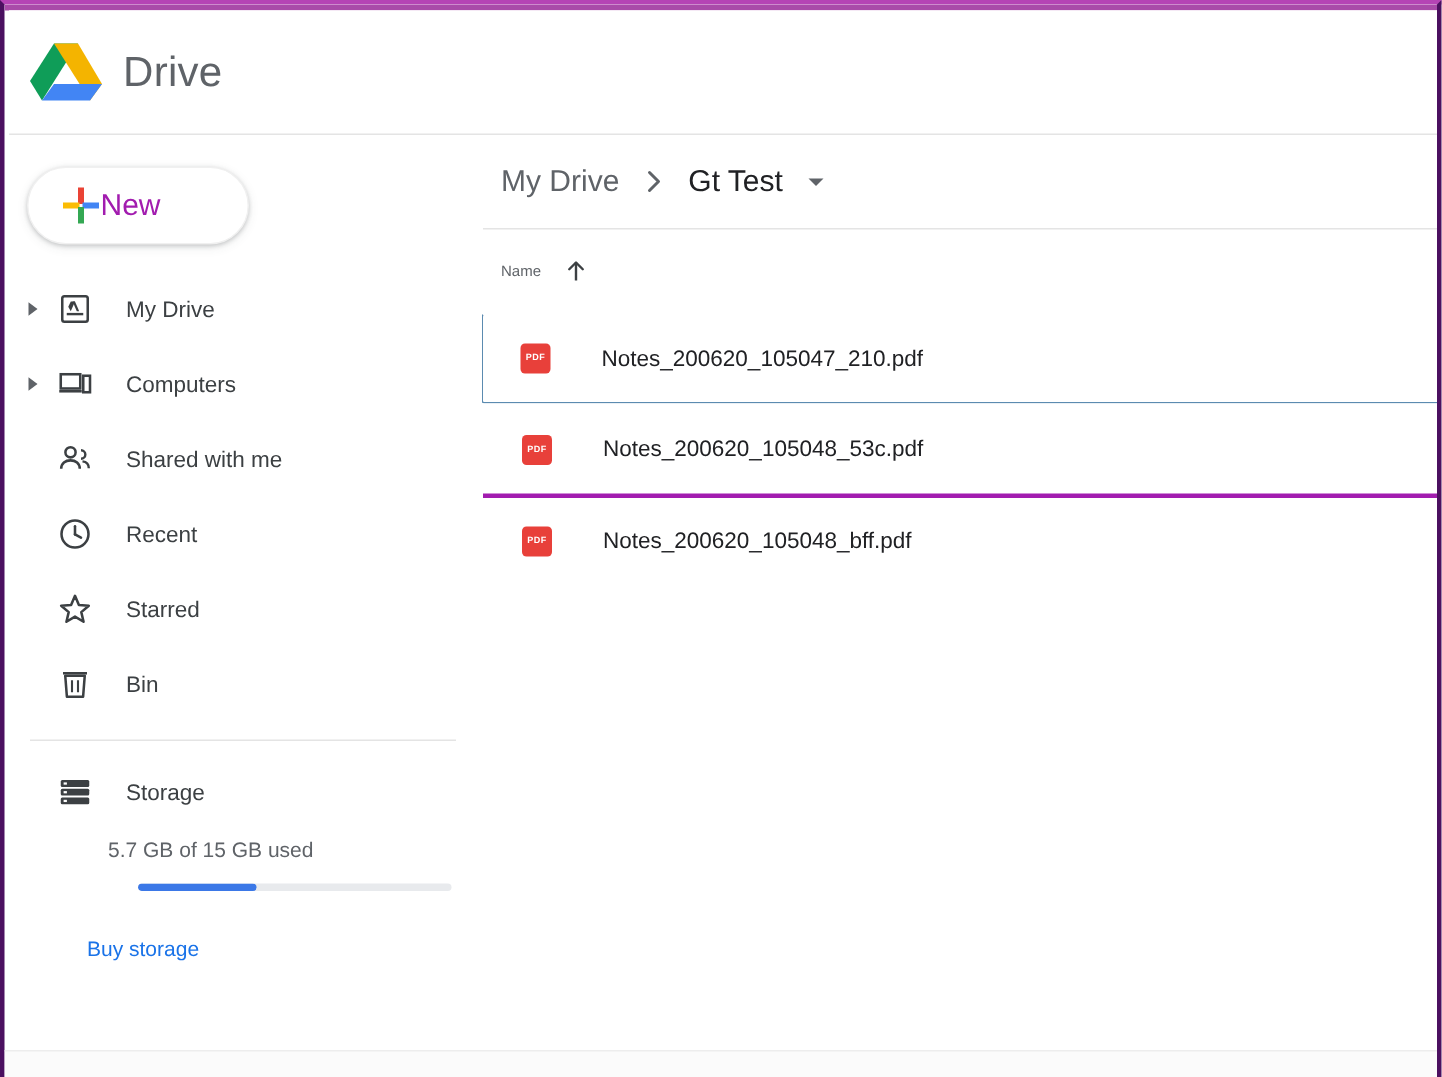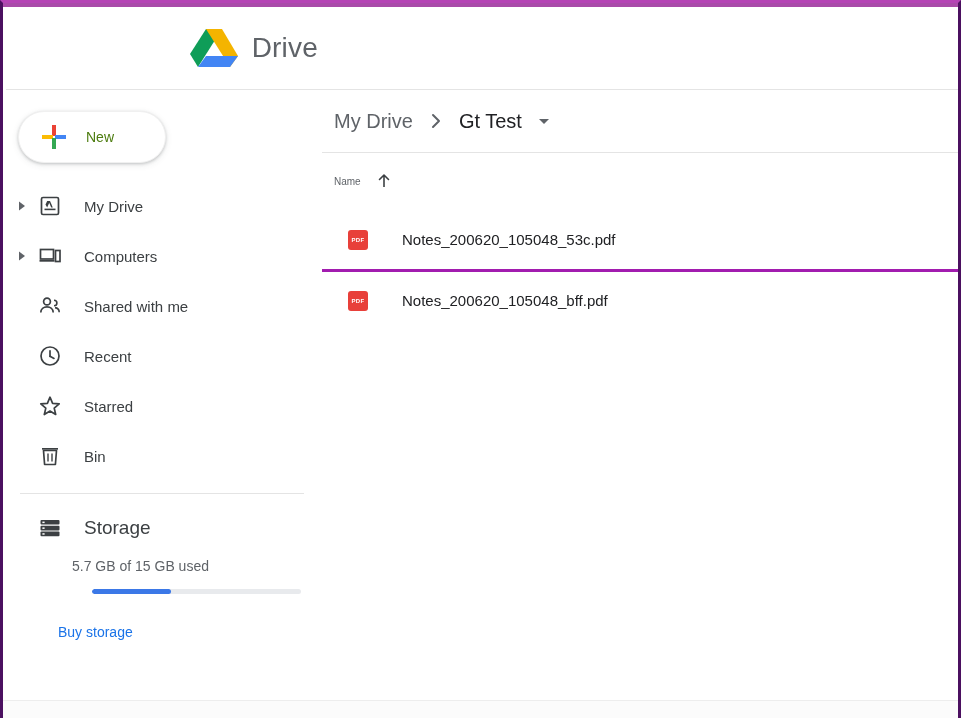--- a/index.html
+++ b/index.html
@@ -61,21 +61,20 @@
     background: #e4e4e4;
   }
 
   .brand {
     width: 312px;
     height: 82px;
     display: flex;
     align-items: center;
     padding-left: 14px;
     flex: 0 0 312px;
-    justify-content: flex-end;
   }
   .drive-logo { width: 48px; height: 42px; flex: 0 0 48px; }
   .brand-title {
     font-size: 28px;
     color: #5f6368;
     margin-left: 14px;
     font-weight: 400;
     letter-spacing: 0.2px;
   }
 
@@ -118,23 +117,22 @@
     background: #ffffff;
     border: 1px solid #f0f0f0;
     box-shadow: 0 1px 3px rgba(60,64,67,0.25), 0 2px 7px rgba(60,64,67,0.10);
     display: flex;
     align-items: center;
     padding-left: 22px;
     cursor: pointer;
   }
   .plus-icon { width: 26px; height: 26px; flex: 0 0 26px; }
   .new-label {
-    margin-left: 19px;
-    font-size: 14px;
-    color: #4d7c0f;
+    font-size: 20px;
+    color: #a21caf;
   }
 
   .nav { margin-top: 18px; }
   .nav-item {
     height: 50px;
     display: flex;
     align-items: center;
     cursor: pointer;
     position: relative;
   }
@@ -167,21 +165,21 @@
     align-items: center;
     margin-top: 8px;
   }
   .storage-icon {
     width: 24px; height: 24px;
     margin-left: 32px;
     flex: 0 0 24px;
   }
   .storage-label {
     margin-left: 22px;
-    font-size: 19px;
+    font-size: 15px;
     color: #3c4043;
   }
   .storage-used {
     margin-left: 66px;
     font-size: 14px;
     color: #5f6368;
     margin-top: 4px;
   }
   .storage-bar {
     margin-left: 86px;
@@ -447,20 +445,26 @@
       <div class="list-header">
         <div class="col-name">Name</div>
         <svg class="sort-arrow" viewBox="0 0 18 18">
           <line x1="9" y1="3" x2="9" y2="15" stroke="#3c4043" stroke-width="1.6"></line>
           <polyline points="4.5,7.5 9,3 13.5,7.5" fill="none" stroke="#3c4043" stroke-width="1.6" stroke-linecap="round" stroke-linejoin="round"></polyline>
         </svg>
       </div>
 
       <div>
 
+        <div class="file-row selected no-sep">
+          <div class="pdf-icon">
+            <span>PDF</span>
+          </div>
+          <div class="file-name">Notes_200620_105047_210.pdf</div>
+        </div>
 
         <div class="file-row no-sep">
           <div class="pdf-icon">
             <span>PDF</span>
           </div>
           <div class="file-name">Notes_200620_105048_53c.pdf</div>
         </div>
 
         <div class="file-row">
           <div class="pdf-icon">

